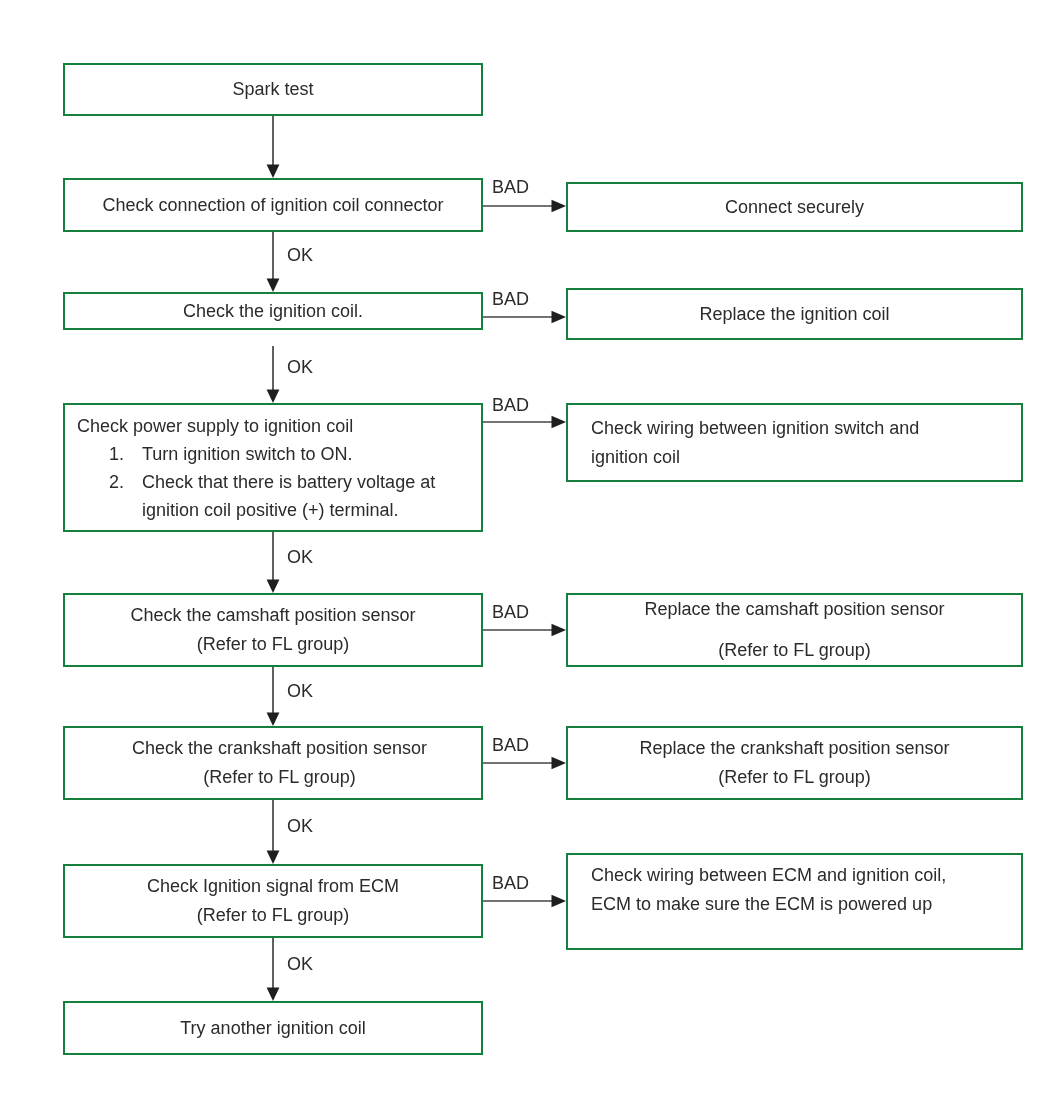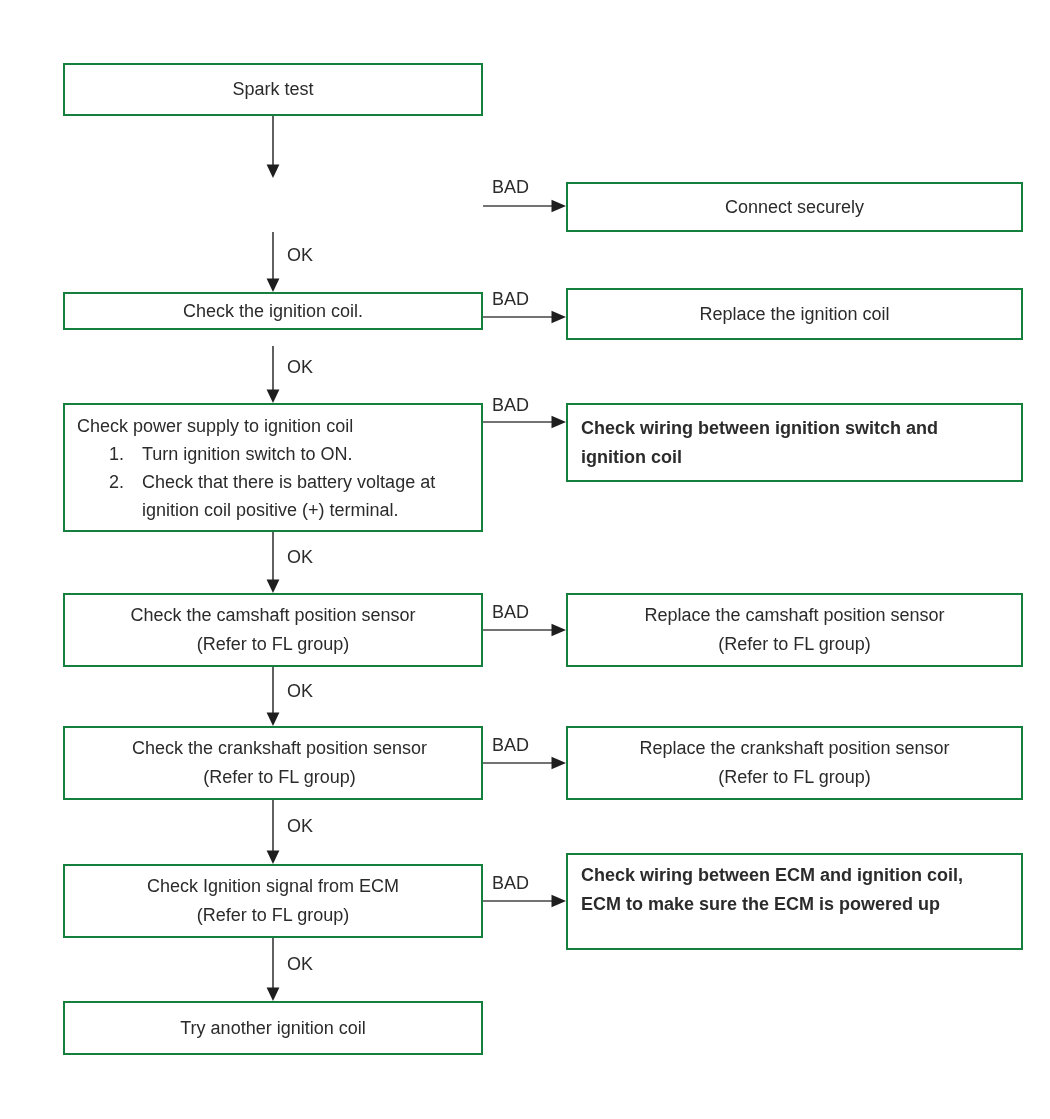--- a/index.html
+++ b/index.html
@@ -20,21 +20,21 @@
     line-height:1.3;
   }
   .c-left  { left:63px;  width:420px; }
   .c-right { left:566px; width:457px; }
   .center {
     display:flex; flex-direction:column;
     align-items:center; justify-content:center;
     text-align:center;
   }
   .center .ln { display:block; line-height:29px; }
-  .leftalign { padding:9px 8px 0 13px;font-weight:bold; }
+  .leftalign { padding:9px 8px 0 23px; }
   .leftalign .ln { display:block; line-height:29px; }
   .ptitle { padding:7px 6px 0 12px; line-height:28px; }
   .plist  { padding-left:44px; }
   .plist .lrow { display:flex; line-height:28px; }
   .plist .num  { width:33px; flex:none; }
   .plist .itext{ flex:1; padding-right:12px; }
   .lab {
     position:absolute;
     font-size:18px;
     line-height:22px;
@@ -79,20 +79,23 @@
       <polygon points="566,630 551.5,623.7 551.5,636.3"></polygon>
       <polygon points="566,763 551.5,756.7 551.5,769.3"></polygon>
       <polygon points="566,901 551.5,894.7 551.5,907.3"></polygon>
     </g>
   </svg>
 
   <div class="box c-left center" style="top:63px; height:53px;">
     <span class="ln">Spark test</span>
   </div>
 
+  <div class="box c-left center" style="top:178px; height:54px;">
+    <span class="ln">Check connection of ignition coil connector</span>
+  </div>
 
   <div class="box c-left center" style="top:292px; height:38px;">
     <span class="ln">Check the ignition coil.</span>
   </div>
 
   <div class="box c-left" style="top:403px; height:129px;">
     <div class="ptitle">Check power supply to ignition coil</div>
     <div class="plist">
       <div class="lrow">
         <span class="num">1.</span>
@@ -130,21 +133,21 @@
 
   <div class="box c-right center" style="top:288px; height:52px;">
     <span class="ln">Replace the ignition coil</span>
   </div>
 
   <div class="box c-right leftalign" style="top:403px; height:79px;">
     <span class="ln">Check wiring between ignition switch and</span>
     <span class="ln">ignition coil</span>
   </div>
 
-  <div class="box c-right center" style="top:593px; height:74px;">
+  <div class="box c-right center" style="top:593px; height:74px;justify-content:space-between;">
     <span class="ln">Replace the camshaft position sensor</span>
     <span class="ln">(Refer to FL group)</span>
   </div>
 
   <div class="box c-right center" style="top:726px; height:74px;">
     <span class="ln">Replace the crankshaft position sensor</span>
     <span class="ln">(Refer to FL group)</span>
   </div>
 
   <div class="box c-right leftalign" style="top:853px; height:97px; padding-top:6px;">

